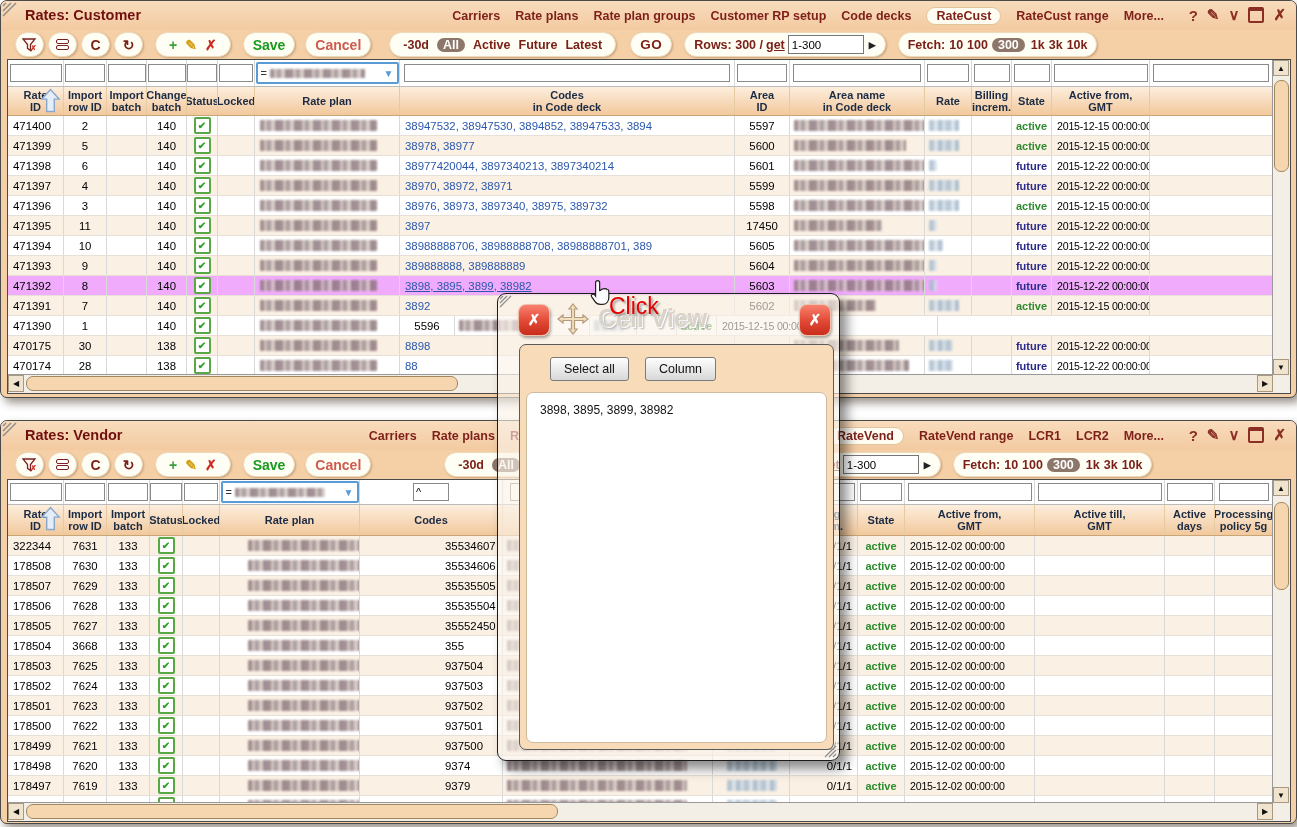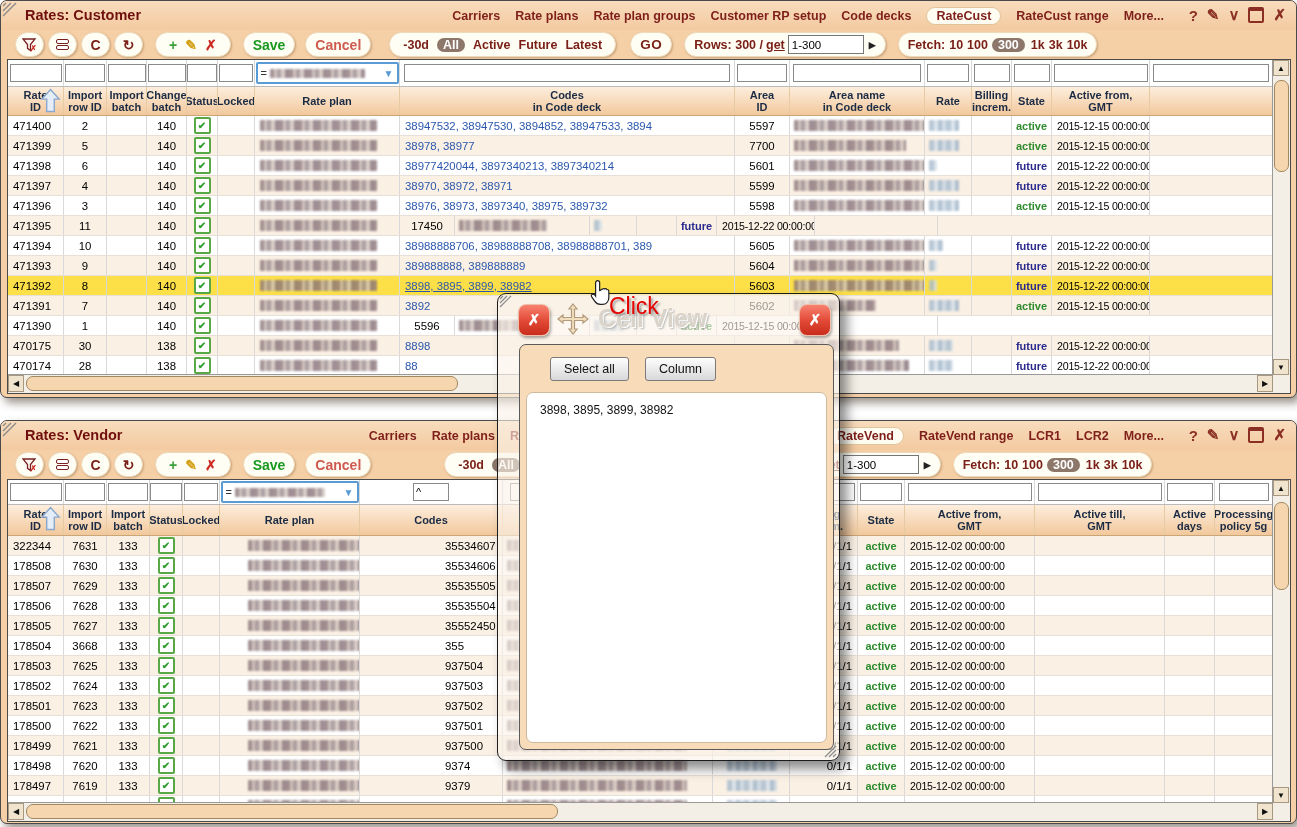--- a/index.html
+++ b/index.html
@@ -52,21 +52,21 @@
   .fplan{height:18px;border:2px solid #5b9bd5;background:#fff;display:flex;align-items:center;
          padding:0 3px;gap:3px;border-radius:2px;font-size:11px;color:#333;}
   .fdd{color:#5b9bd5;font-size:10px;font-weight:bold;}
   .hrow{display:flex;background:linear-gradient(#fdeedd,#f2c89c);border-bottom:1px solid #c8a678;}
   .hc{flex:none;box-sizing:border-box;border-right:1px solid #e6cba2;color:#1b2b44;font-weight:bold;
       font-size:11px;line-height:12.5px;display:flex;align-items:center;justify-content:center;
       text-align:center;white-space:pre-line;position:relative;overflow:hidden;}
   .rows{position:relative;overflow:hidden;background:#fff;}
   .tr{display:flex;height:20px;box-sizing:border-box;border-bottom:1px solid #e6e0d8;}
   .tr.alt{background:#faf0e4;}
-  .tr.hl{background:#fde047;}
+  .tr.hl{background:#f0abfc;}
   .td{flex:none;box-sizing:border-box;border-right:1px solid #d9d9d9;font-size:11.4px;color:#000;
       display:flex;align-items:center;overflow:hidden;white-space:nowrap;}
   .c-center{justify-content:center;}
   .c-left{padding-left:5px;}
   .c-right{justify-content:flex-end;padding-right:5px;}
   .lk{color:#2b57ad;cursor:pointer;}
   .lk.und{text-decoration:underline;}
   .st{font-weight:bold;font-size:11px;width:100%;text-align:center;}
   .dt{font-size:10.6px;letter-spacing:-0.2px;}
   .cb{width:13px;height:13px;border:2px solid #58a845;border-radius:2px;background:#fff;
@@ -303,21 +303,21 @@
             <div class="td c-center" style="width: 31px;">
               <div class="cb">✔</div>
             </div>
             <div class="td" style="width: 37px;"></div>
             <div class="td" style="width: 145px;">
               <div class="bz g" style="width: 117px; margin-left: 5px;"></div>
             </div>
             <div class="td c-left" style="width: 335px;">
               <span class="lk">38978, 38977</span>
             </div>
-            <div class="td c-center" style="width: 55px;">7700</div>
+            <div class="td c-center" style="width: 55px;">5600</div>
             <div class="td" style="width: 135px;">
               <div class="bz g" style="width: 112px; margin-left: 4px;"></div>
             </div>
             <div class="td" style="width: 47px;">
               <div class="bz b" style="width: 30px; margin-left: 4px;"></div>
             </div>
             <div class="td c-center" style="width: 40px;"></div>
             <div class="td" style="width: 40px;">
               <span class="st" style="color: rgb(46, 139, 46);">active</span>
             </div>
@@ -415,20 +415,23 @@
             <div class="td c-left" style="width: 56px;">471395</div>
             <div class="td c-center" style="width: 43px;">11</div>
             <div class="td c-center" style="width: 40px;"></div>
             <div class="td c-center" style="width: 40px;">140</div>
             <div class="td c-center" style="width: 31px;">
               <div class="cb">✔</div>
             </div>
             <div class="td" style="width: 37px;"></div>
             <div class="td" style="width: 145px;">
               <div class="bz g" style="width: 117px; margin-left: 5px;"></div>
+            </div>
+            <div class="td c-left" style="width: 335px;">
+              <span class="lk">3897</span>
             </div>
             <div class="td c-center" style="width: 55px;">17450</div>
             <div class="td" style="width: 135px;">
               <div class="bz g" style="width: 88px; margin-left: 4px;"></div>
             </div>
             <div class="td" style="width: 47px;">
               <div class="bz b" style="width: 8px; margin-left: 4px;"></div>
             </div>
             <div class="td c-center" style="width: 40px;"></div>
             <div class="td" style="width: 40px;">

